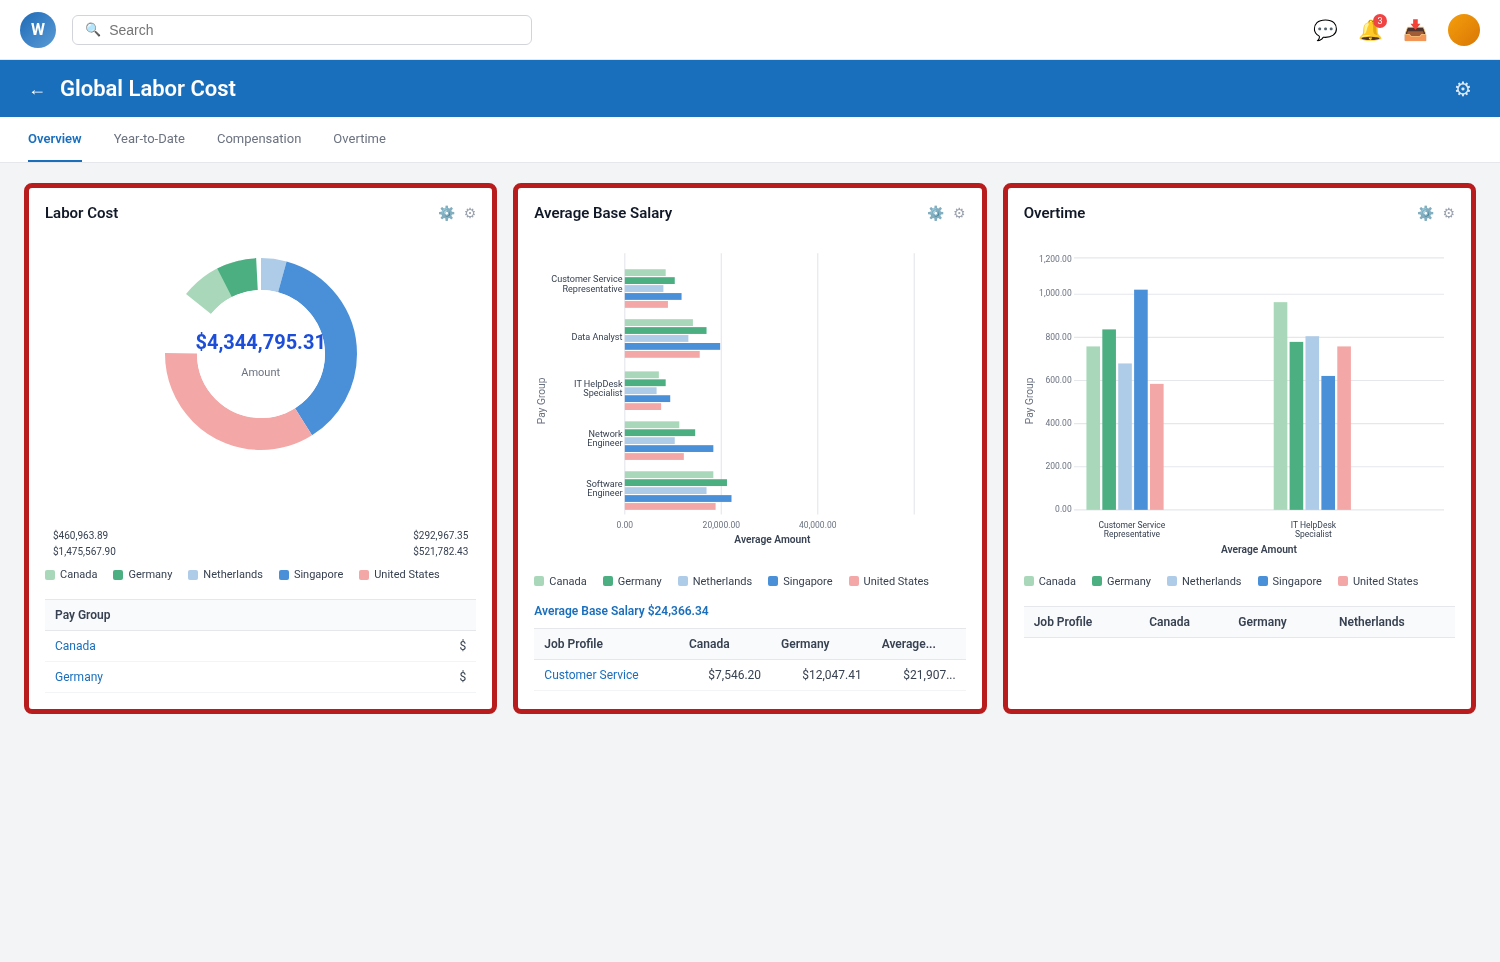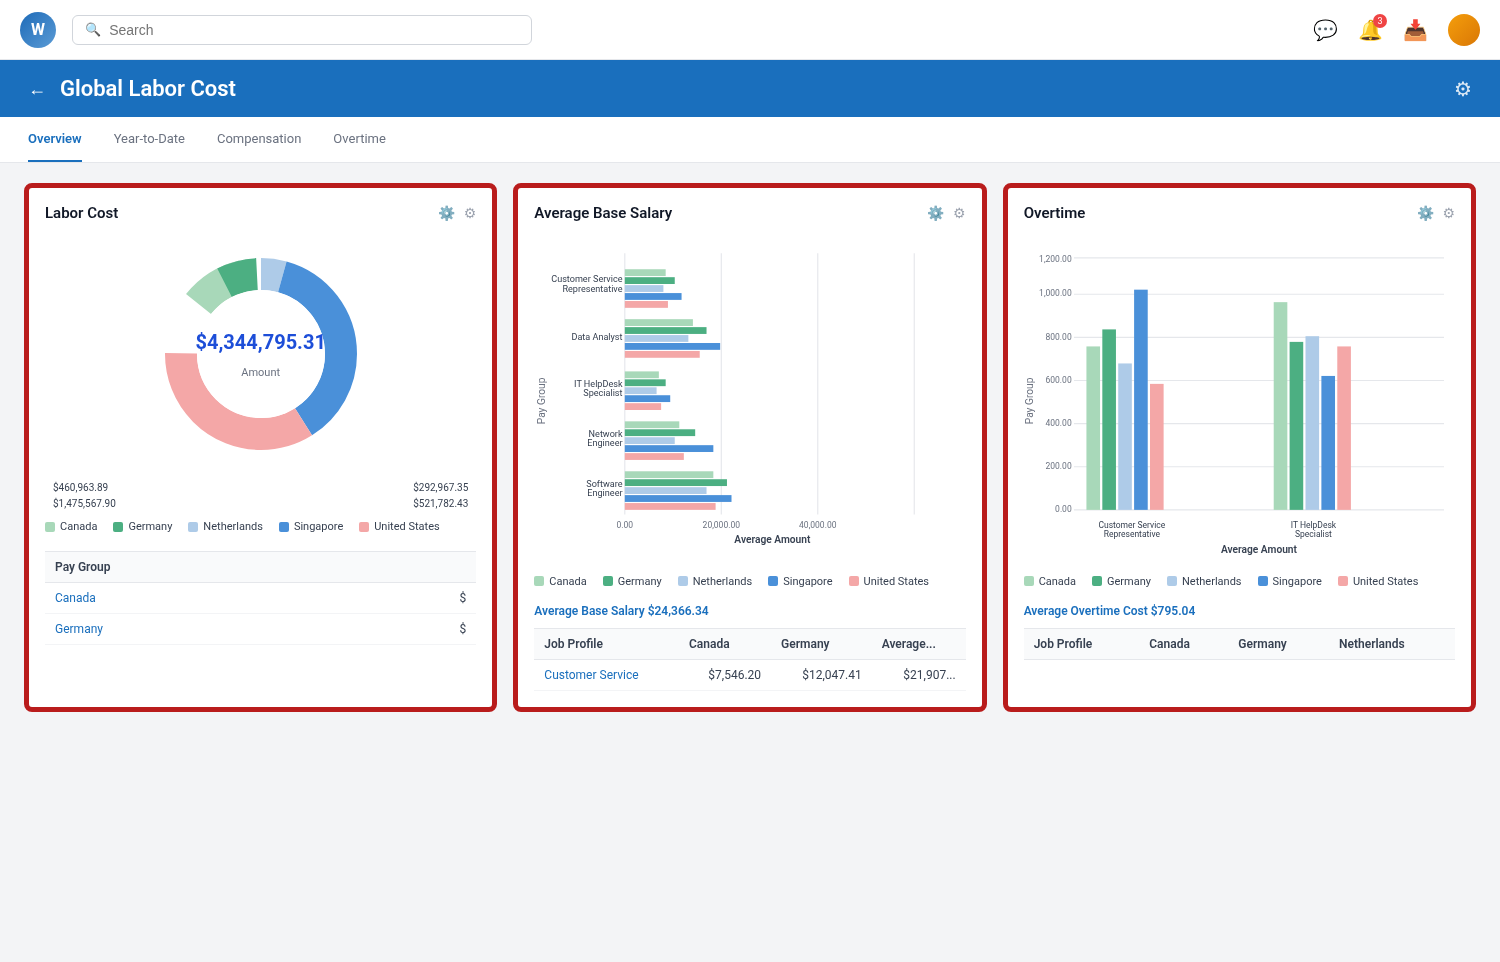--- a/index.html
+++ b/index.html
@@ -189,21 +189,21 @@
 
           <circle cx="110" cy="110" r="64" fill="white"></circle>
         </svg>
         <div class="donut-center">
           <div class="donut-amount">$4,344,795.31</div>
           <div class="donut-label">Amount</div>
         </div>
       </div>
     </div>
 
-    <div style="position:relative; font-size:10px; color:#374151; margin-bottom:4px; text-align:center; line-height:1.6;">
+    <div style="position:relative; font-size:10px; color:#374151; margin-bottom:4px; text-align:center; line-height:1.6;margin-top:48px;">
       <div style="display:flex; justify-content:space-between; padding:0 8px;">
         <span>$460,963.89</span>
         <span>$292,967.35</span>
       </div>
       <div style="display:flex; justify-content:space-between; padding:0 8px;">
         <span>$1,475,567.90</span>
         <span>$521,782.43</span>
       </div>
     </div>
 
@@ -432,24 +432,20 @@
       <div class="legend-item">
         <div class="legend-dot" style="background:#4a90d9;"></div>
         <span>Singapore</span>
       </div>
       <div class="legend-item">
         <div class="legend-dot" style="background:#f4a7a7;"></div>
         <span>United States</span>
       </div>
     </div>
 
-    <div class="amount-label">
-      <span>Average Overtime Cost</span>
-      <span>$795.04</span>
-    </div>
 
     <table class="data-table">
       <thead>
         <tr>
           <th>Job Profile</th>
           <th>Canada</th>
           <th>Germany</th>
           <th>Netherlands</th>
         </tr>
       </thead>

